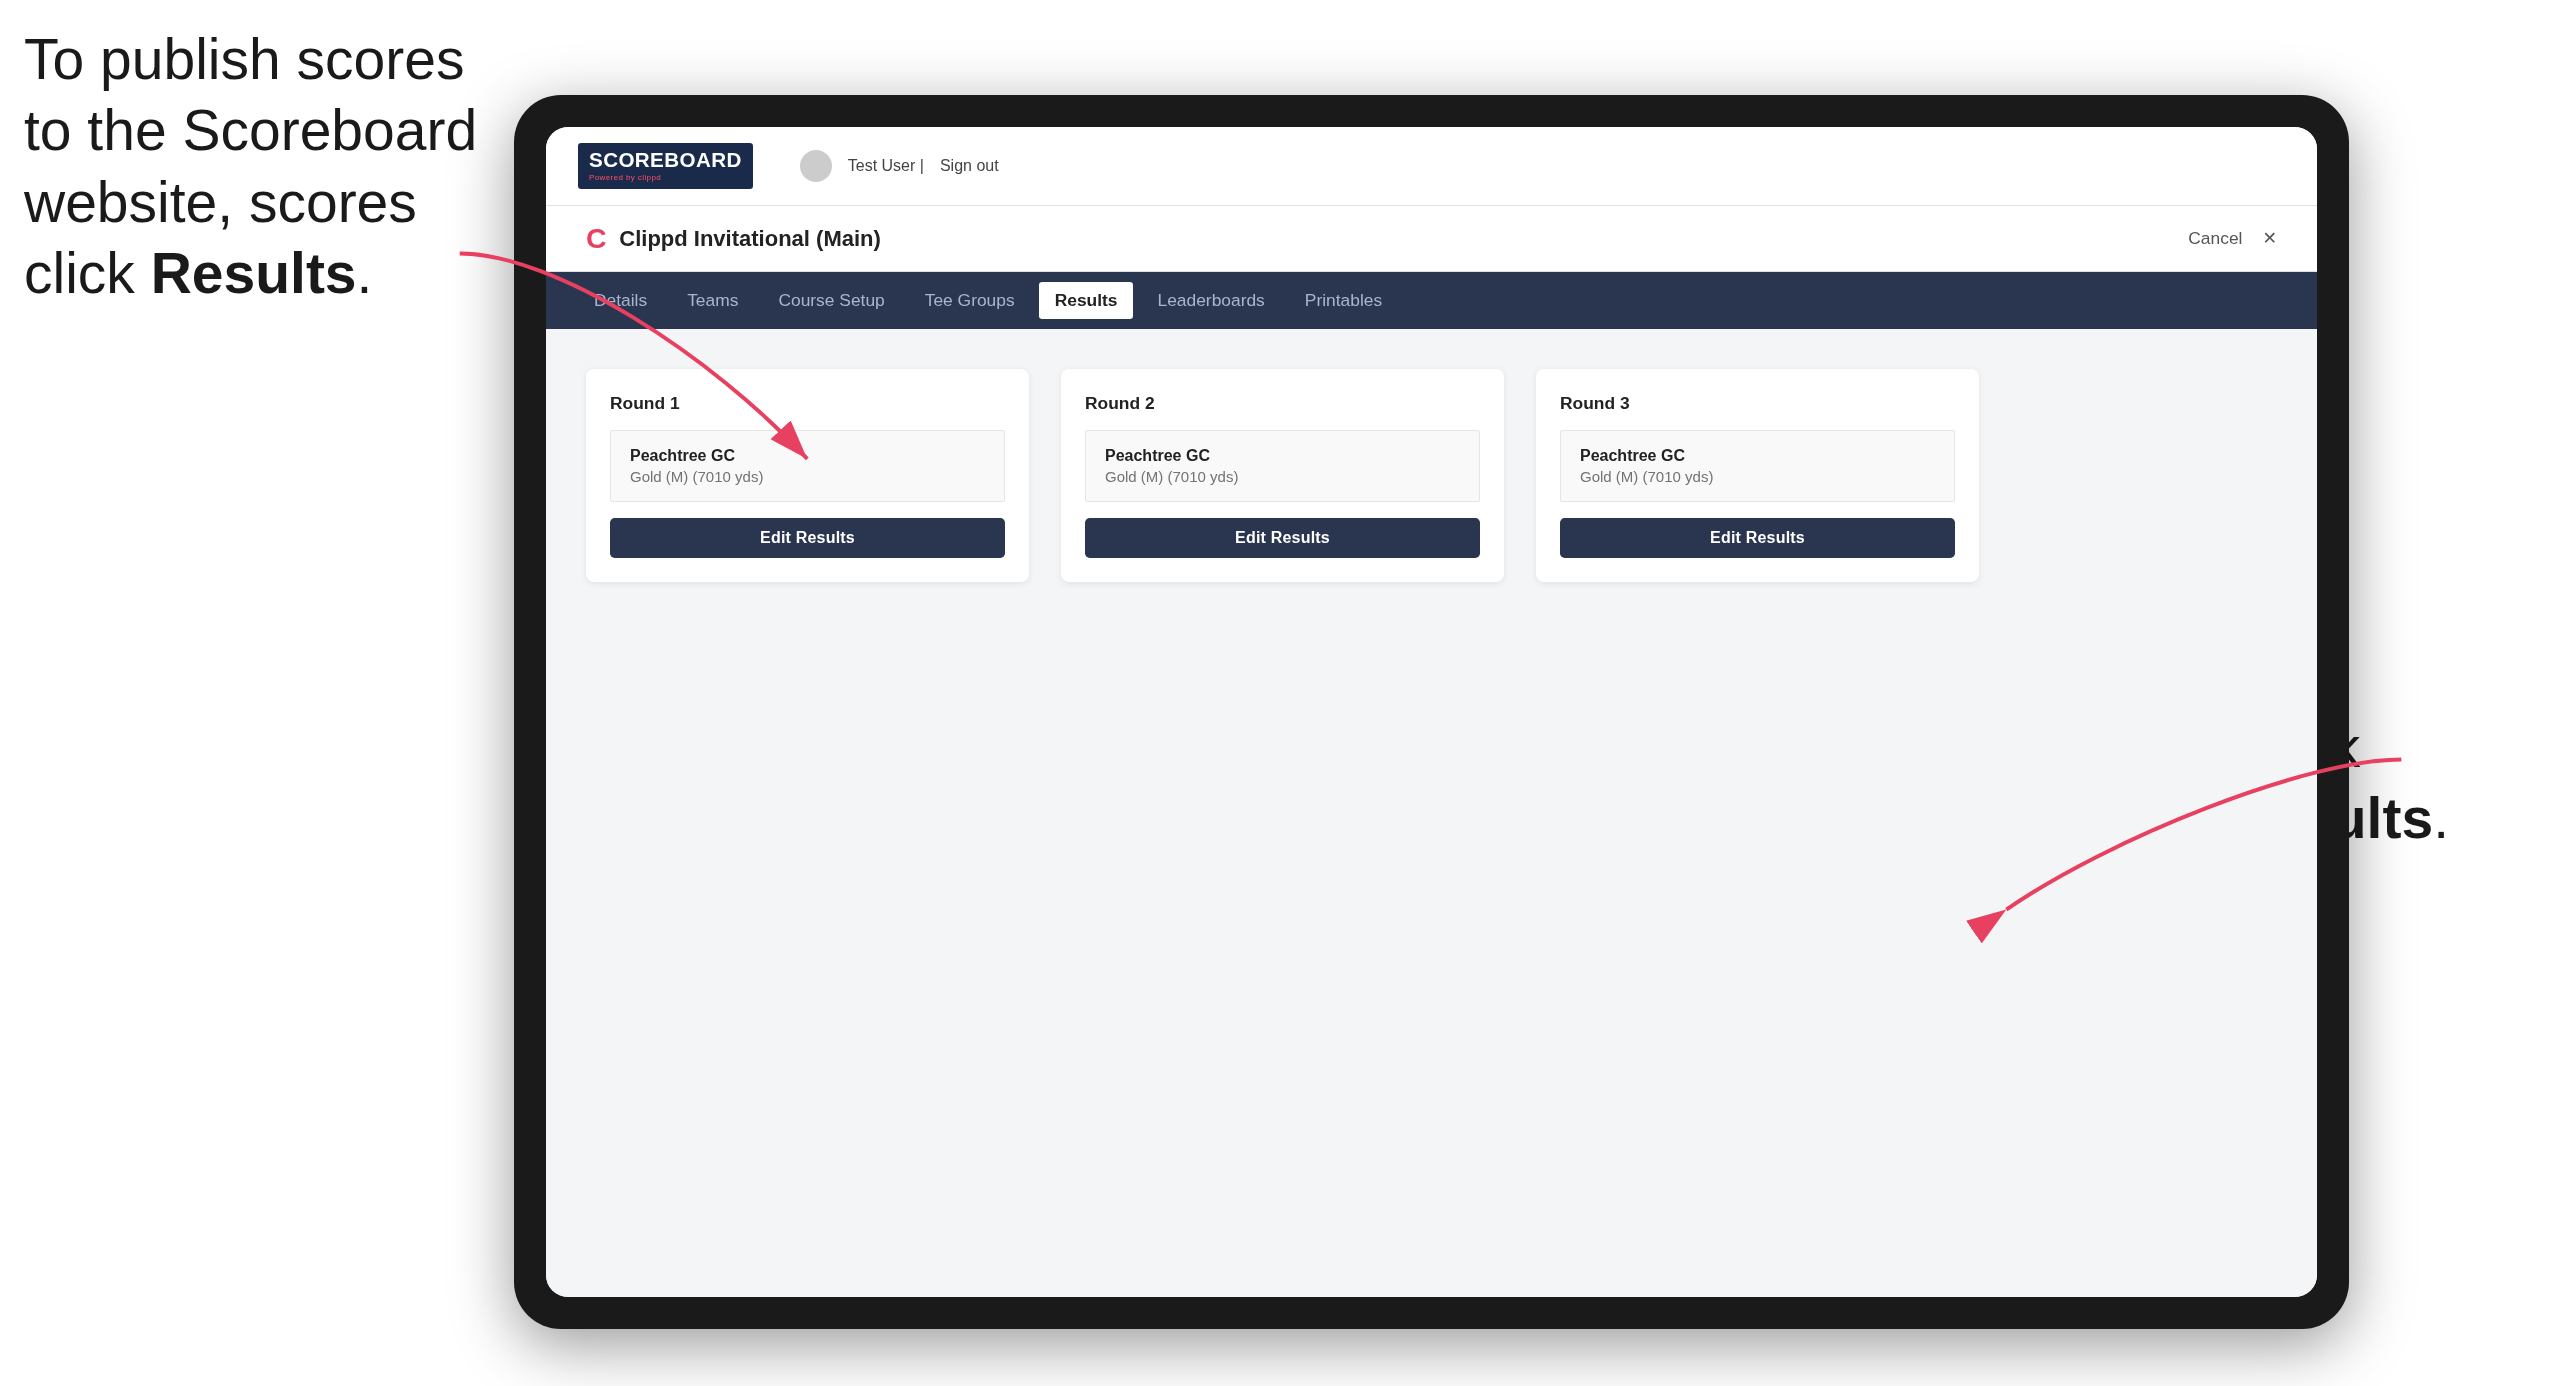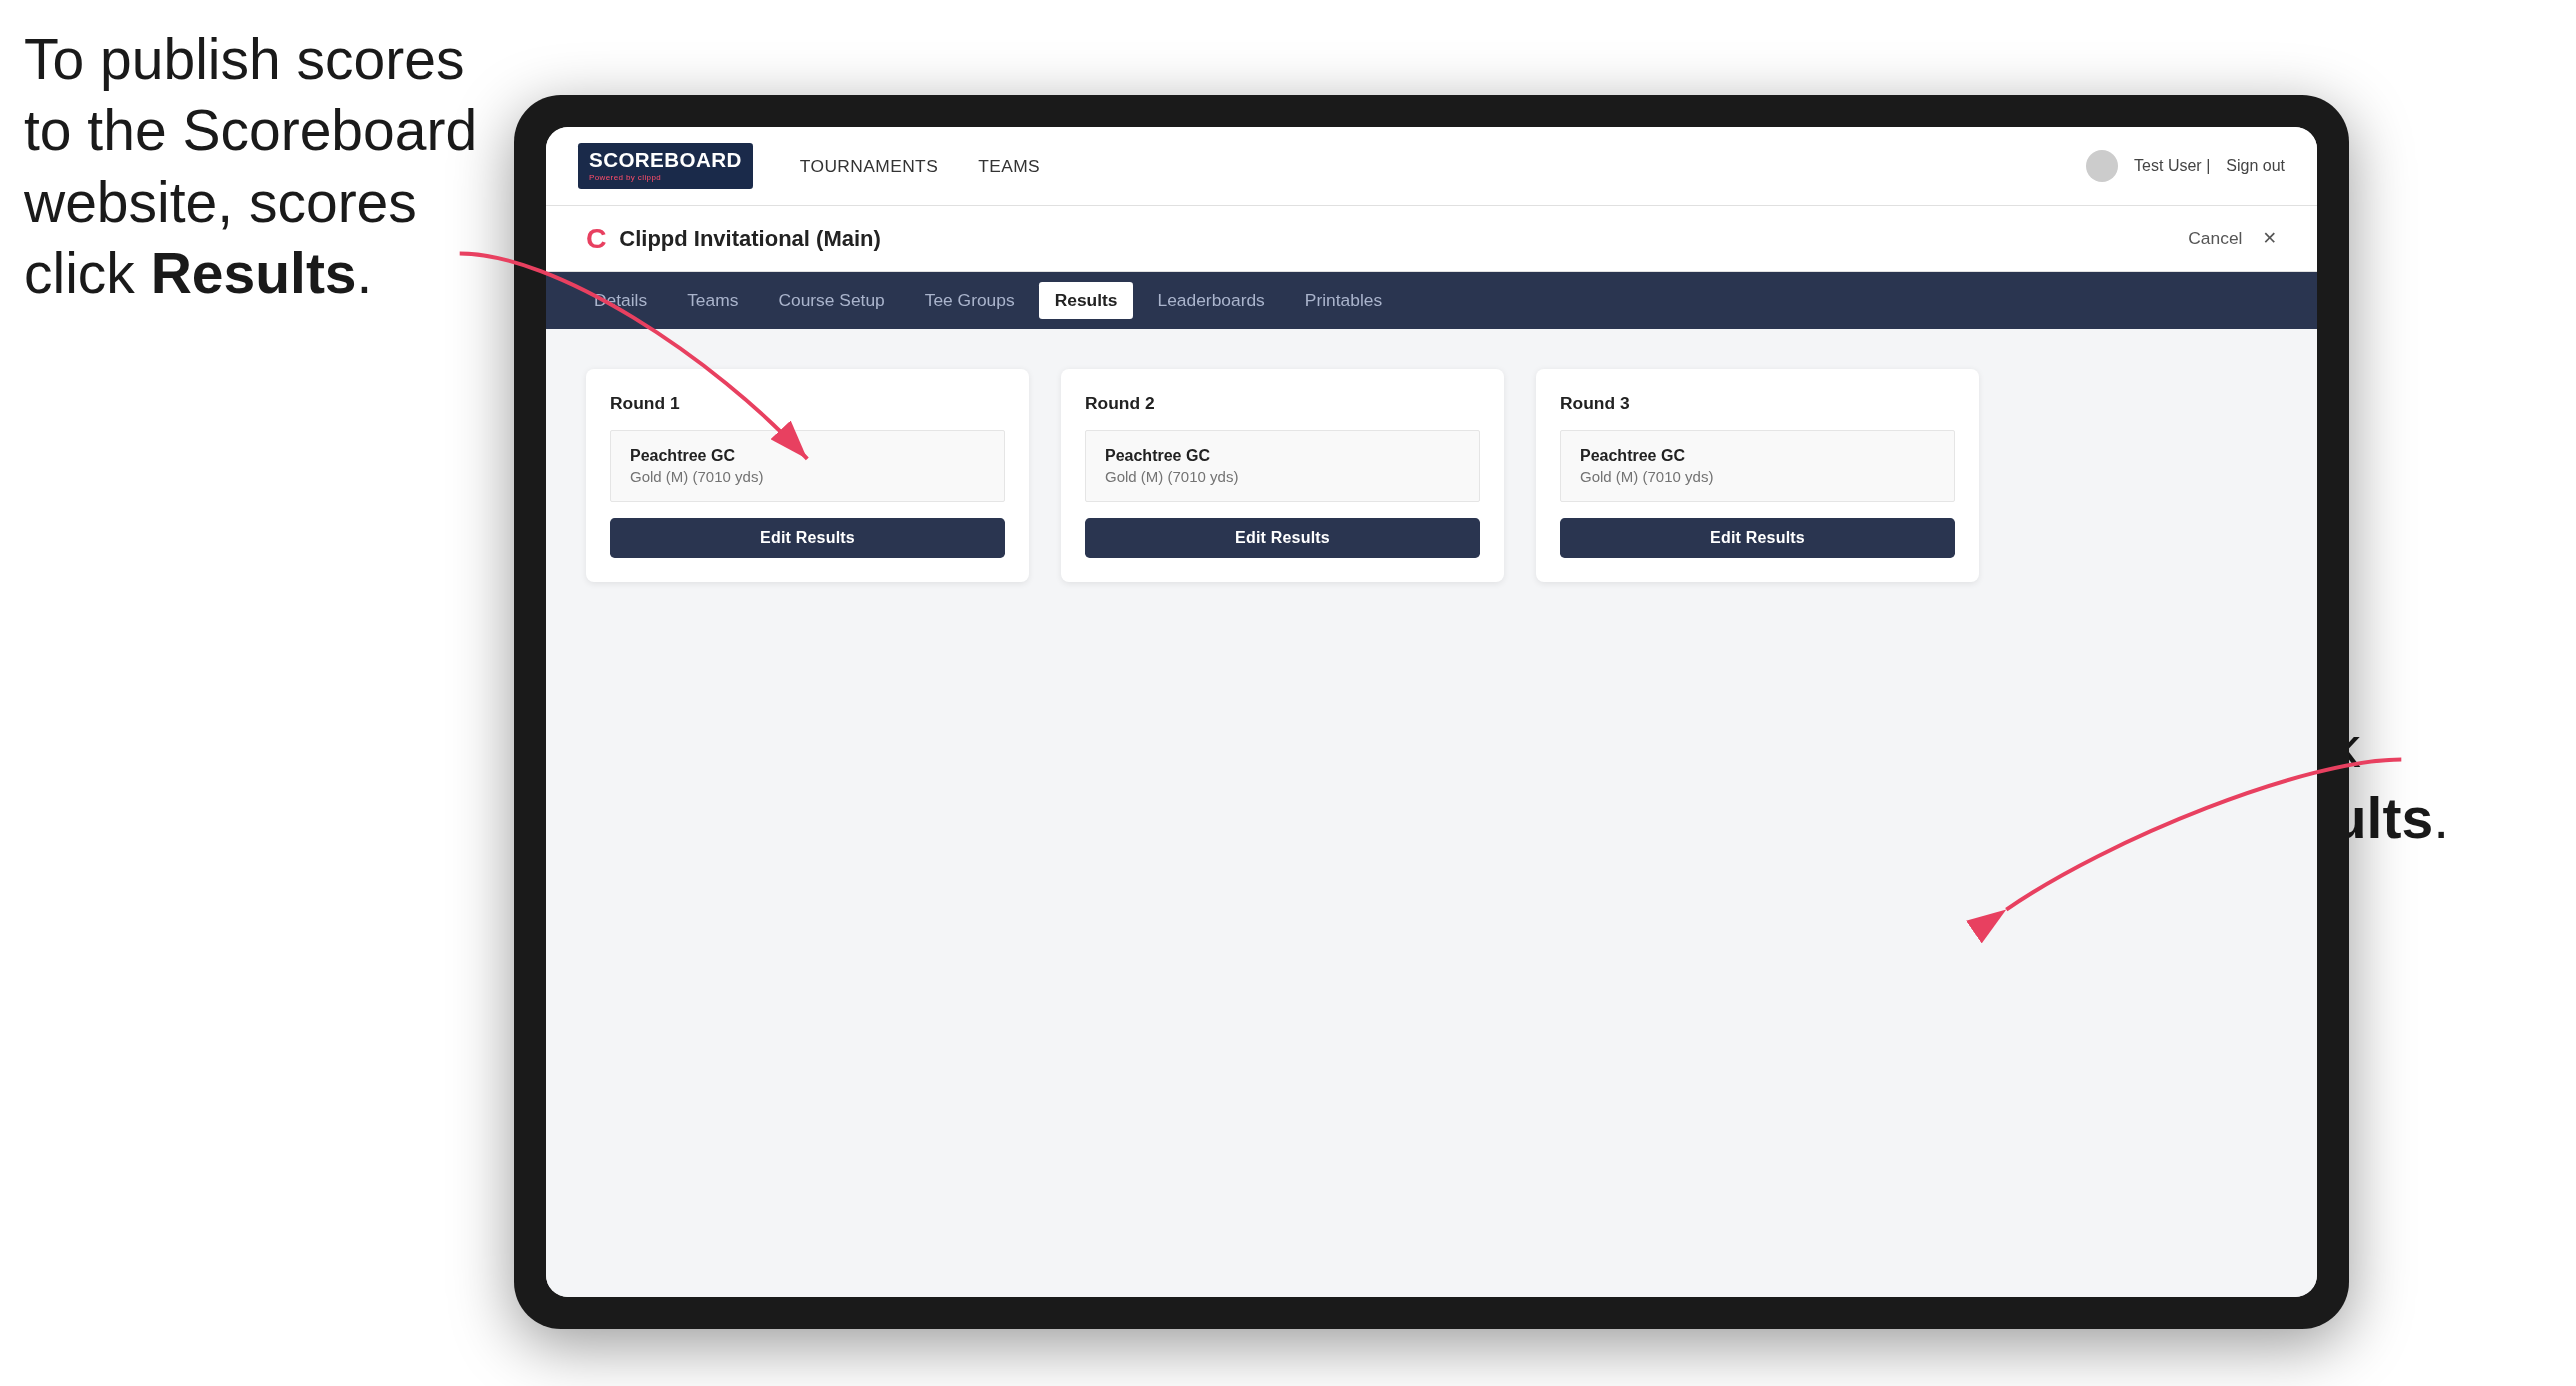--- a/index.html
+++ b/index.html
@@ -289,24 +289,20 @@
 <div class="tablet-frame">
   <div class="tablet-screen">
 
     <div class="top-nav">
       <div class="logo-area">
         <div class="logo-box">
           <span>SCOREBOARD</span>
           <span class="powered">Powered by clippd</span>
         </div>
       </div>
-      <div class="nav-links">
-        <a class="nav-link">TOURNAMENTS</a>
-        <a class="nav-link">TEAMS</a>
-      </div>
       <div class="nav-right">
         <div class="user-avatar"></div>
         <span>Test User |</span>
         <a>Sign out</a>
       </div>
     </div>
 
     <div class="tournament-header">
       <div class="tournament-title-area">
         <span class="c-icon">C</span>

